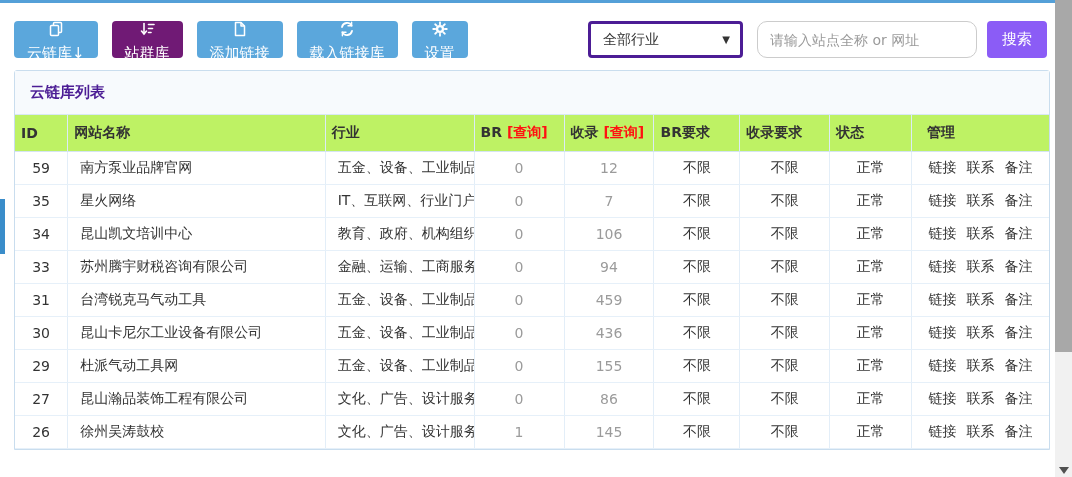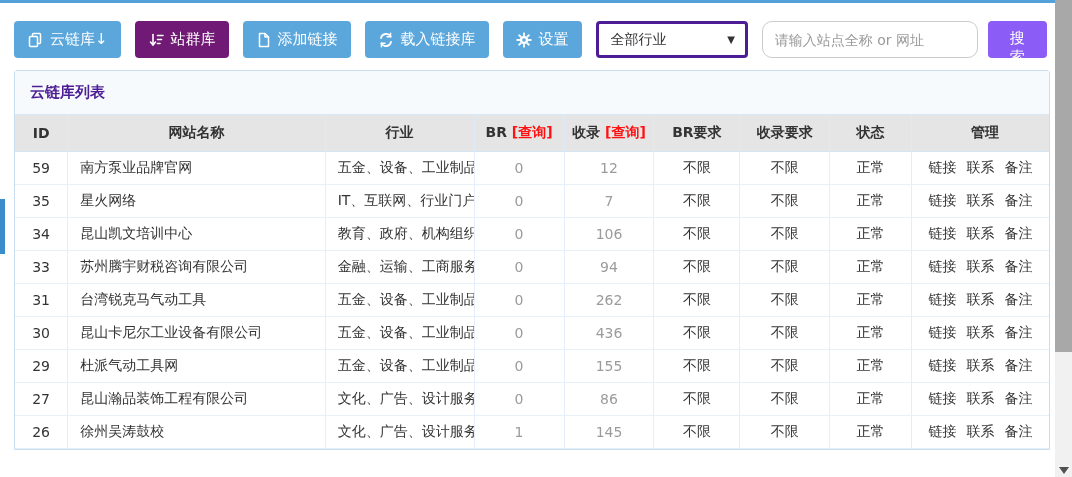--- a/index.html
+++ b/index.html
@@ -12,21 +12,21 @@
 
   
   .toolbar {
     position:absolute; left:0; top:21px; width:1055px;
     display:flex; align-items:center; padding:0 8px 0 14px;
   }
   .btn {
     display:inline-flex; align-items:center; gap:7px;
     height:37px; padding:0 13px; margin-right:14px;
     border:none; border-radius:4px; cursor:pointer;
-    color:#fff; font-size:15px; font-family:inherit; white-space:nowrap;
+    color:#fff; font-size:15px; font-family:inherit; white-space:nowrap;flex-direction:column;
   }
   .btn.light { background:#5ba7dc; }
   .btn.dark  { background:#701a75; }
   .btn svg { display:block; }
 
   .industry-select {
     margin-left:auto; width:155px; height:37px; background:#fff;
     border:3px solid #4c1d95; border-radius:4px;
     display:flex; align-items:center; padding:0 10px 0 12px;
     cursor:pointer; color:#333;
@@ -51,22 +51,22 @@
     position:absolute; left:14px; top:70px; width:1036px;
     background:#fff; border:1px solid #c9ddee; border-radius:3px 3px 0 0;
   }
   .panel-heading {
     padding:12px 15px; background:#f7fafd; border-bottom:1px solid #d9e8f5;
     font-weight:bold; font-size:15px; color:#4c1d95;
   }
 
   table { width:100%; border-collapse:collapse; table-layout:fixed; }
   thead th {
-    background:#e5e5e5; font-weight:bold; color:#333; font-size:14px;
-    padding:9px 6px; text-align:center;
+    background:#bef264; font-weight:bold; color:#333; font-size:14px;
+    padding:9px 6px; text-align:left;
     border-right:1px solid #dcebf7; border-bottom:1px solid #d5e5f2;
   }
   thead th:last-child { border-right:none;padding-left:15px; }
   th:nth-child(1){width:5.1%} th:nth-child(2){width:24.9%} th:nth-child(3){width:14.4%}
   th:nth-child(4){width:8.7%} th:nth-child(5){width:8.7%} th:nth-child(6){width:8.3%}
   th:nth-child(7){width:8.7%} th:nth-child(8){width:7.9%}
   tbody td {
     padding:7px 6px; text-align:center; color:#333; font-size:14px;
     border-right:1px solid #e3eef8; border-bottom:1px solid #e6f0f9;
     overflow:hidden; white-space:nowrap;
@@ -229,21 +229,21 @@
           <td>不限</td>
           <td>不限</td>
           <td>正常</td>
           <td><span class="action-link">链接</span><span class="action-link">联系</span><span class="action-link">备注</span></td>
         </tr>
         <tr>
           <td>31</td>
           <td class="cell-left">台湾锐克马气动工具</td>
           <td class="cell-left">五金、设备、工业制品</td>
           <td class="num">0</td>
-          <td class="num">262</td>
+          <td class="num">459</td>
           <td>不限</td>
           <td>不限</td>
           <td>正常</td>
           <td><span class="action-link">链接</span><span class="action-link">联系</span><span class="action-link">备注</span></td>
         </tr>
         <tr>
           <td>30</td>
           <td class="cell-left">昆山卡尼尔工业设备有限公司</td>
           <td class="cell-left">五金、设备、工业制品</td>
           <td class="num">0</td>

